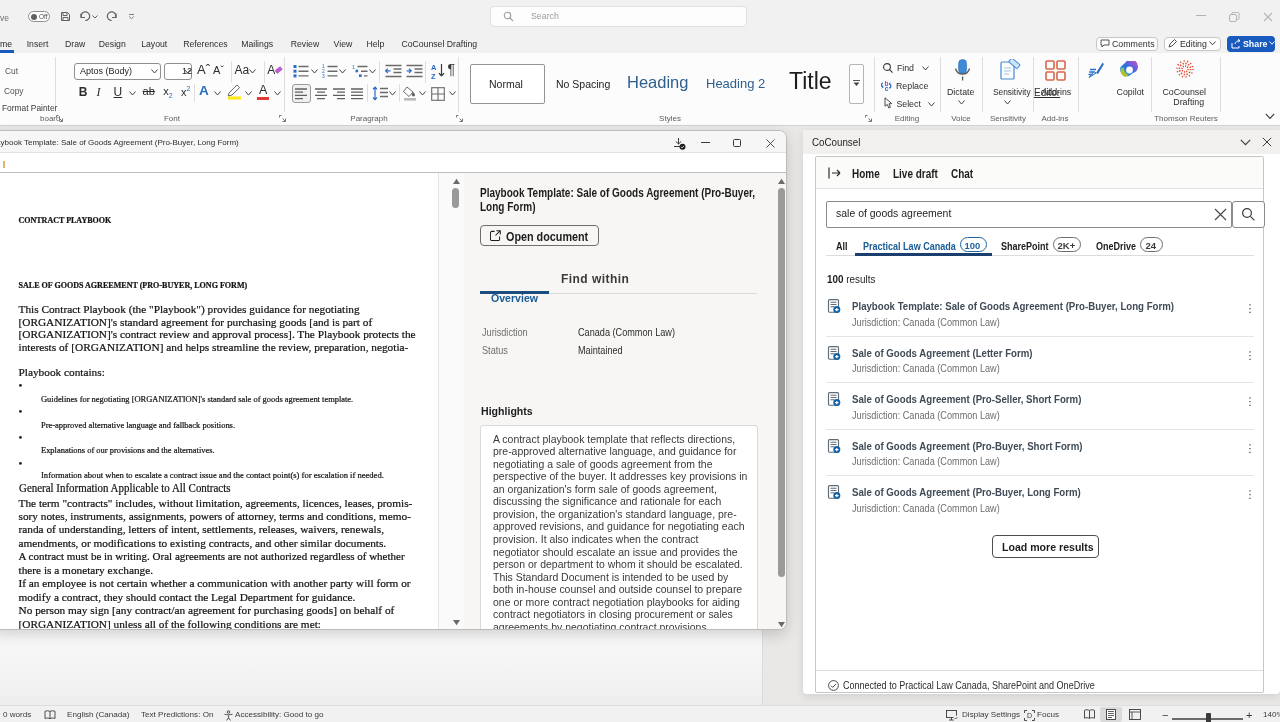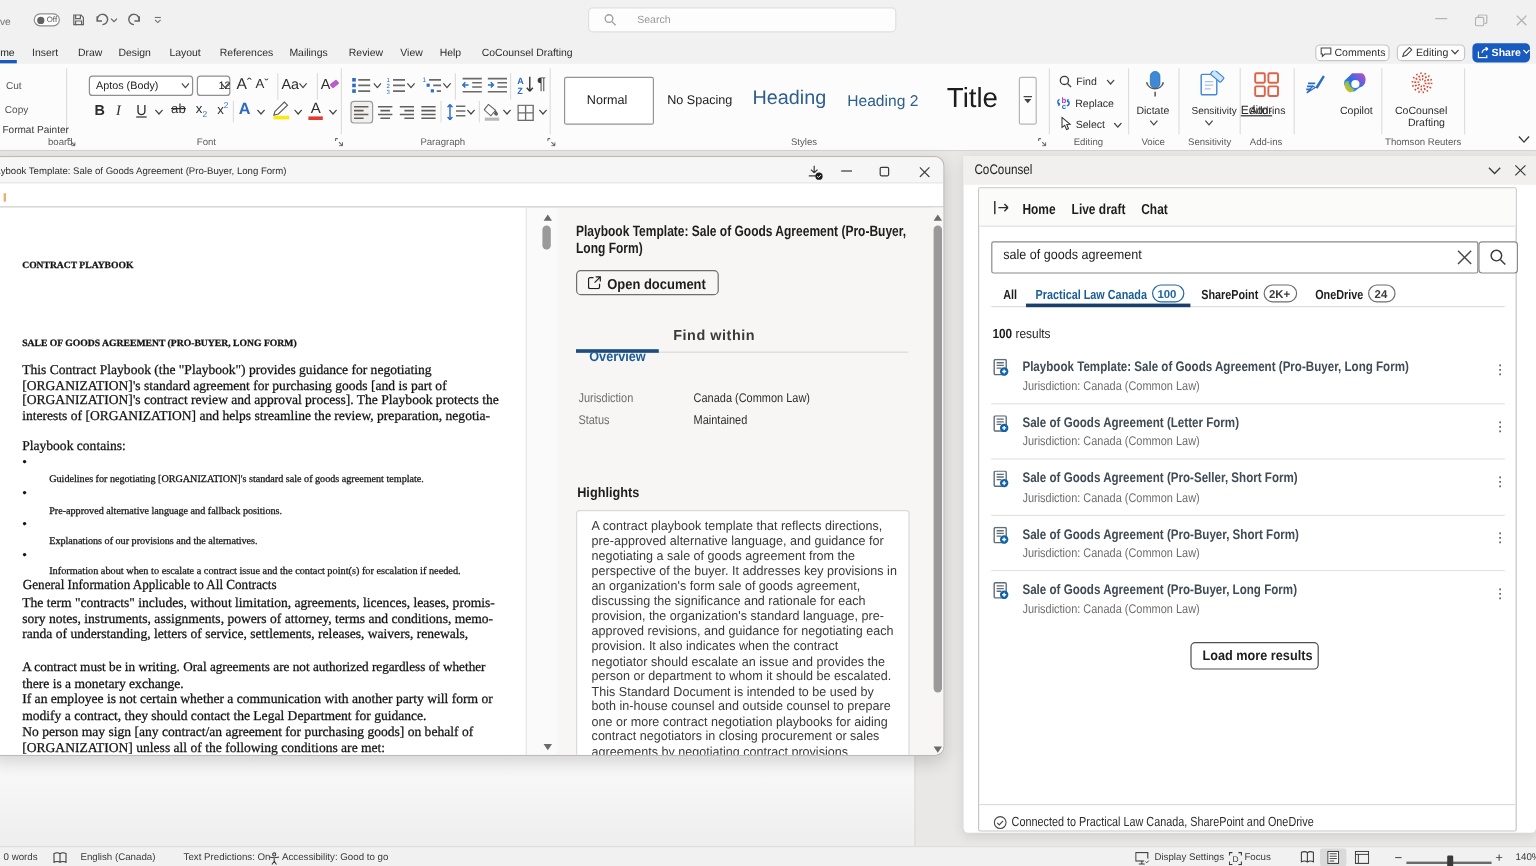--- a/index.html
+++ b/index.html
@@ -425,21 +425,22 @@
       <span class="serifline" style="left:48px;top:220.5px;font-size:8.45px;">Guidelines for negotiating [ORGANIZATION]'s standard sale of goods agreement template.</span>
       <span class="serifline" style="left:25.5px;top:232px;font-size:11px;">•</span>
       <span class="serifline" style="left:48px;top:246.5px;font-size:8.45px;">Pre-approved alternative language and fallback positions.</span>
       <span class="serifline" style="left:25.5px;top:258px;font-size:11px;">•</span>
       <span class="serifline" style="left:48px;top:272px;font-size:8.45px;">Explanations of our provisions and the alternatives.</span>
       <span class="serifline" style="left:25.5px;top:284px;font-size:11px;">•</span>
       <span class="serifline" style="left:48px;top:296.5px;font-size:8.57px;">Information about when to escalate a contract issue and the contact point(s) for escalation if needed.</span>
       <span class="serifline" style="left:25.5px;top:308.5px;font-size:11.5px;"><span class="cond" style="transform:scaleX(0.95);">General Information Applicable to All Contracts</span></span>
       <span class="serifline" style="left:25.5px;top:323.5px;font-size:11.3px;">The term "contracts" includes, without limitation, agreements, licences, leases, promis-</span>
       <span class="serifline" style="left:25.5px;top:337px;font-size:11.3px;">sory notes, instruments, assignments, powers of attorney, terms and conditions, memo-</span>
-      <span class="serifline" style="left:25.5px;top:350.4px;font-size:11.3px;">randa of understanding, letters of service, settlements, releases, waivers, renewals,</span>
+      <span class="serifline" style="left:25.5px;top:350.4px;font-size:11.3px;">randa of understanding, letters of intent, settlements, releases, waivers, renewals,</span>
+      <span class="serifline" style="left:25.5px;top:363.9px;font-size:11.3px;">amendments, or modifications to existing contracts, and other similar documents.</span>
       <span class="serifline" style="left:25.5px;top:377.3px;font-size:11px;">A contract must be in writing. Oral agreements are not authorized regardless of whether</span>
       <span class="serifline" style="left:25.5px;top:390.8px;font-size:11.3px;">there is a monetary exchange.</span>
       <span class="serifline" style="left:25.5px;top:404.2px;font-size:11.3px;">If an employee is not certain whether a communication with another party will form or</span>
       <span class="serifline" style="left:25.5px;top:417.7px;font-size:11.3px;">modify a contract, they should contact the Legal Department for guidance.</span>
       <span class="serifline" style="left:25.5px;top:431.1px;font-size:11.3px;">No person may sign [any contract/an agreement for purchasing goods] on behalf of</span>
       <span class="serifline" style="left:25.5px;top:444.6px;font-size:11.3px;">[ORGANIZATION] unless all of the following conditions are met:</span>
       <span class="serifline" style="left:25.5px;top:456.5px;font-size:11px;">•</span>
     </div>
     <div class="abs" id="dwscroll1">
       <svg class="abs" style="left:12.5px;top:5px;" width="9" height="7" viewBox="0 0 9 7">
@@ -565,21 +566,21 @@
         </svg>
       <span class="abs" style="left:27px;top:522px;font-size:11px;color:#2d2d2d;"><span class="cond cx82">Connected to Practical Law Canada, SharePoint and OneDrive</span></span>
     </div>
   </div>
   <div class="abs" id="statusbar">
     <span class="sb" style="left:3px;">0 words</span>
     <svg class="sb" style="left:44px;top:4px;" width="12" height="10" viewBox="0 0 12 10">
         <path d="M6 1.5C4.8 0.6 2.5 0.6 1 1.3v7.2c1.5-0.7 3.8-0.7 5 0.2 1.2-0.9 3.5-0.9 5-0.2V1.3C9.5 0.6 7.2 0.6 6 1.5zM6 1.5v7.4" fill="none" stroke="#3a3a3a" stroke-width="0.9"></path>
       </svg>
     <span class="sb" style="left:67px;">English (Canada)</span>
-    <span class="sb" style="left:153px;">Text Predictions: On</span>
+    <span class="sb" style="left:141px;">Text Predictions: On</span>
     <svg class="sb" style="left:223px;top:4px;" width="11" height="11" viewBox="0 0 11 11">
         <circle cx="5.5" cy="2" r="1.3" fill="none" stroke="#3a3a3a" stroke-width="0.9"></circle>
         <path d="M1.5 4.2c2.5 0.8 5.5 0.8 8 0M5.5 5.5v2.2M5.5 7.7 3.6 10.4M5.5 7.7l1.9 2.7" fill="none" stroke="#3a3a3a" stroke-width="0.9"></path>
       </svg>
     <span class="sb" style="left:235px;">Accessibility: Good to go</span>
     <svg class="sb" style="left:946px;top:4px;" width="13" height="11" viewBox="0 0 13 11">
         <rect x="0.5" y="0.5" width="10" height="7" fill="none" stroke="#3a3a3a" stroke-width="0.9"></rect>
         <path d="M3 10h5M5.5 7.5V10" stroke="#3a3a3a" stroke-width="0.9"></path>
         <circle cx="10" cy="8" r="2.6" fill="#f2f1f1"></circle>
         <path d="M8.6 8l1 1 1.7-1.8" fill="none" stroke="#3a3a3a" stroke-width="0.8"></path>

